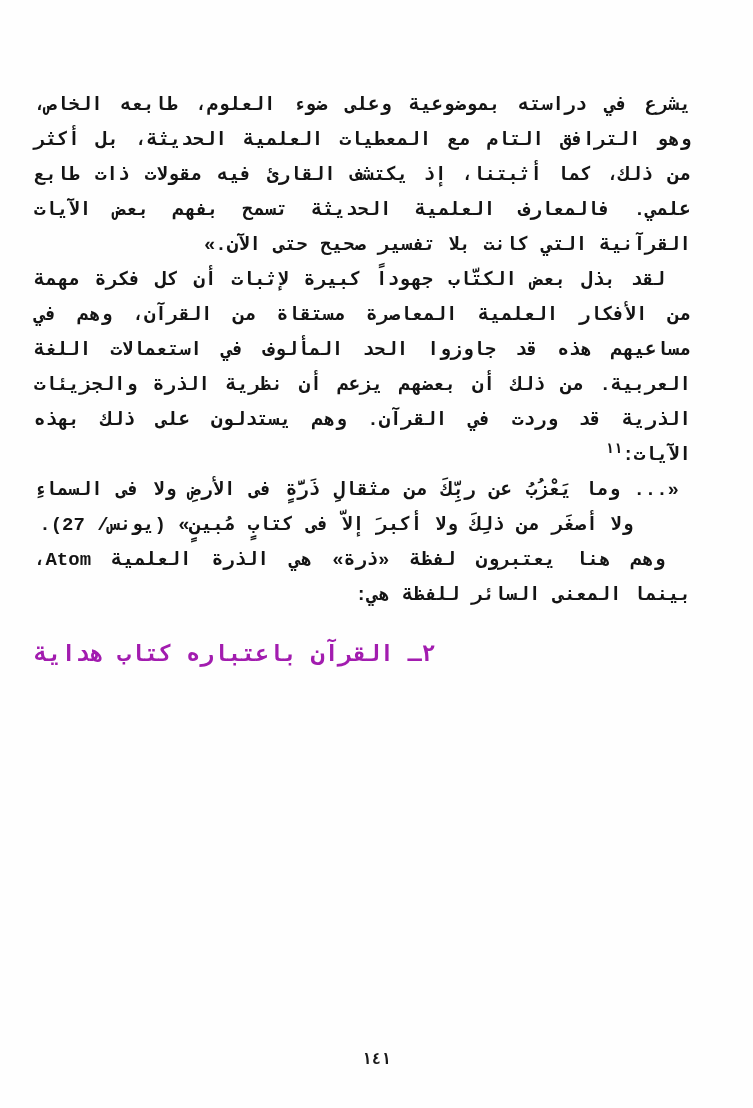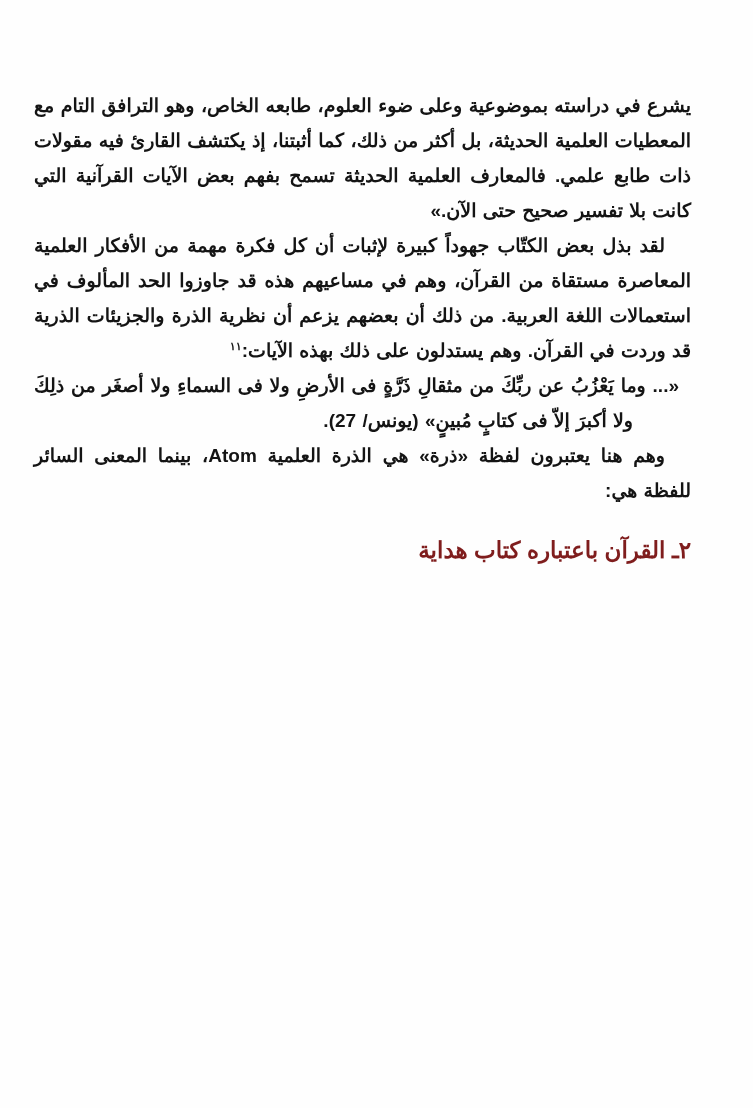--- a/index.html
+++ b/index.html
@@ -9,52 +9,52 @@
   }
   .page {
     position: relative;
     width: 753px;
     height: 1108px;
     margin: 0 auto;
     background: #fefefe;
     box-sizing: border-box;
     padding: 88px 62px 0 34px;
     direction: rtl;
-    font-family: Liberation Sans, sans-serif;
+    font-family: Liberation Mono, monospace;
     font-weight: 700;
     color: #141414;
     font-size: 19px;
     line-height: 35px;
     overflow: hidden;
   }
   .para {
     margin: 0;
     text-align: justify;
     text-indent: 26px;
     word-spacing: 1px;
   }
   .para.no-indent {
     text-indent: 0;
   }
   .para.verse {
     padding-right: 58px;
     text-indent: -46px; 
   }
   .fn {
-    font-size: 11px;
+    font-size: 14px;
     vertical-align: super;
     line-height: 0;
   }
   .heading {
     margin: 24px 0 6px 0;
     font-size: 23px;
     line-height: 36px;
-    text-align: right;
+    text-align: left;
     font-weight: 700;
-    color: #7f1d1d;
+    color: #a21caf;
   }
   .page-number {
     position: absolute;
     left: 0;
     right: 0;
     bottom: 30px;
     text-align: center;
     font-size: 16px;
     letter-spacing: 1px;
     color: #1a1a1a;
@@ -74,14 +74,15 @@
   <p class="para verse">«... وما يَعْزُبُ عن ربِّكَ من مثقالِ ذَرَّةٍ فى الأرضِ ولا فى السماءِ ولا أصغَر من ذلِكَ ولا أكبرَ إلاّ فى كتابٍ مُبينٍ» (يونس/ 27).</p>
 
 
   <p class="para">وهم هنا يعتبرون لفظة «ذرة» هي الذرة العلمية Atom، بينما المعنى السائر للفظة هي:</p>
 
 
 
   <h2 class="heading">٢ـ القرآن باعتباره كتاب هداية</h2>
 
 
+  <div class="page-number">١٤١</div>
 
 </div>
 
 </body></html>

